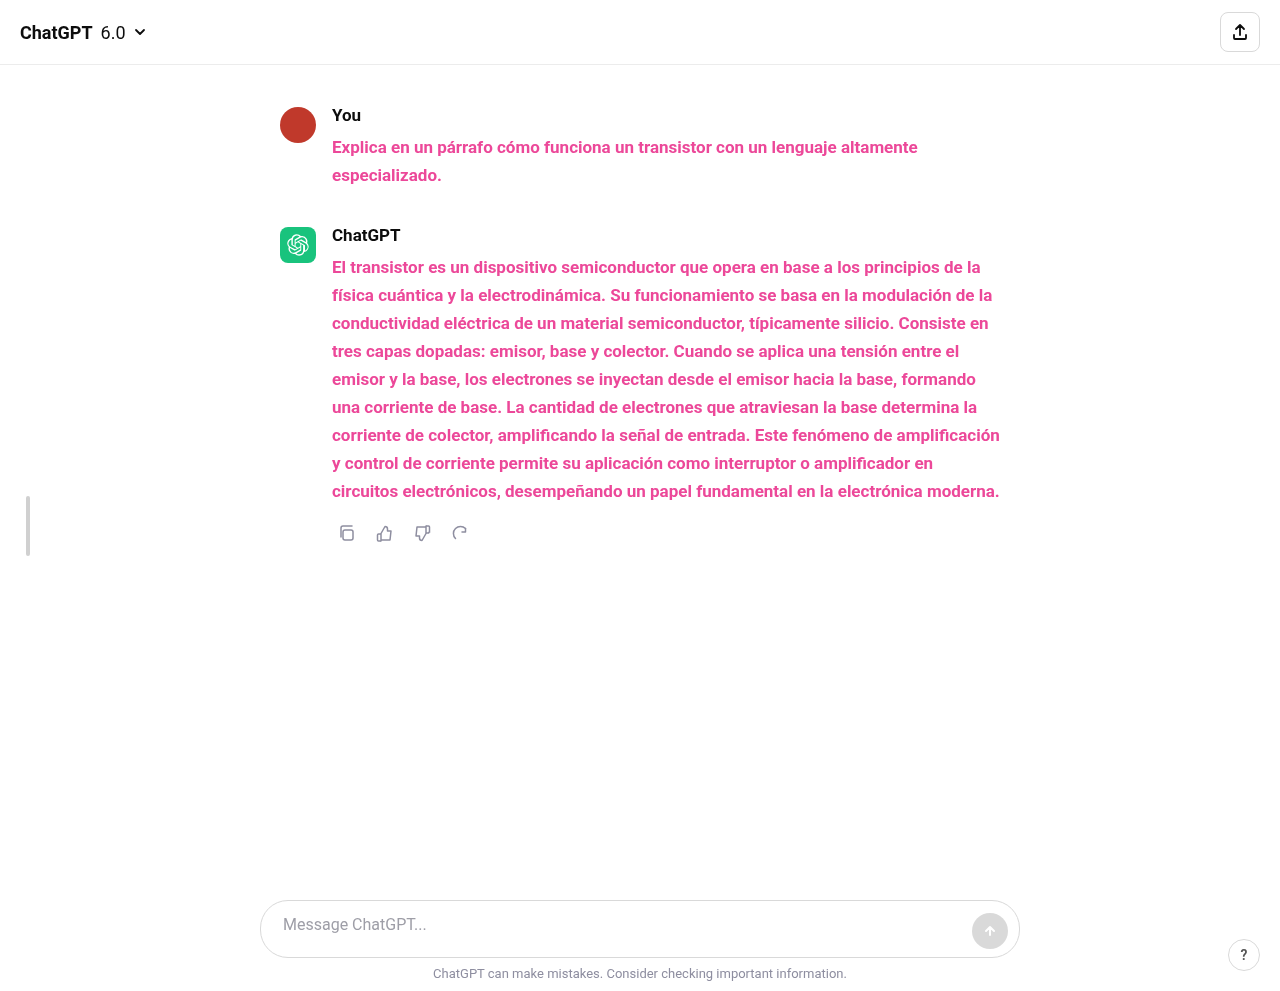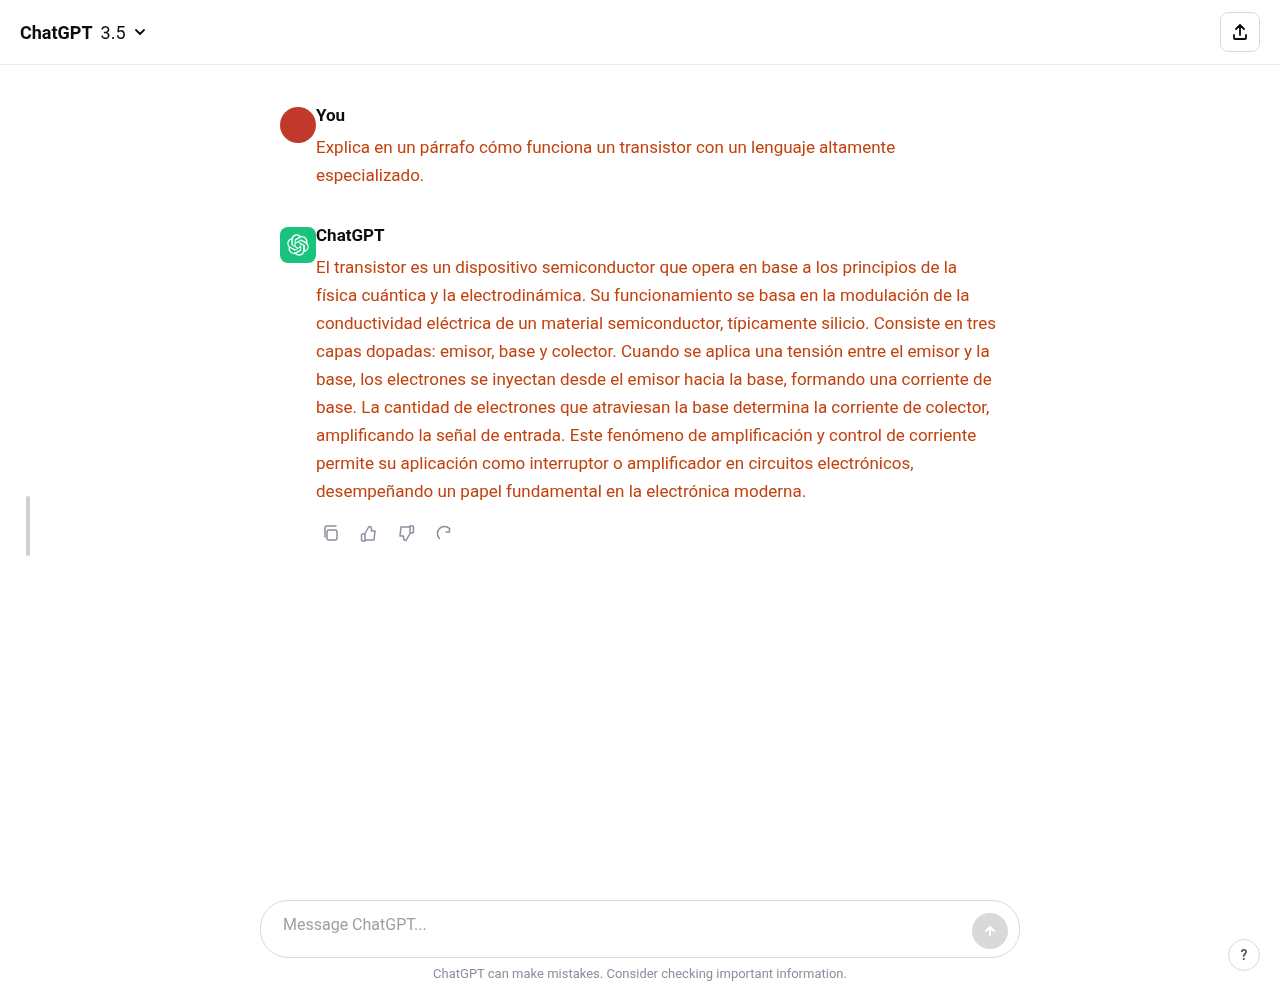--- a/index.html
+++ b/index.html
@@ -95,20 +95,21 @@
       background: transparent;
     }
     .chat-area::-webkit-scrollbar-thumb {
       background: #d1d1d1;
       border-radius: 3px;
     }
 
     
     .message {
       display: flex;
+      gap: 16px;
       margin-bottom: 36px;
       align-items: flex-start;
     }
 
     .avatar {
       width: 36px;
       height: 36px;
       border-radius: 50%;
       flex-shrink: 0;
       display: flex;
@@ -137,21 +138,22 @@
     .message-sender {
       font-size: 17px;
       font-weight: 700;
       color: #0d0d0d;
       margin-bottom: 8px;
     }
 
     .message-text {
       font-size: 17px;
       line-height: 1.65;
-      color: #c2410c;
+      color: #ec4899;
+      font-weight: bold;
     }
 
     
     .action-row {
       display: flex;
       gap: 10px;
       margin-top: 14px;
       align-items: center;
     }
 
@@ -261,21 +263,21 @@
       width: 22px;
       height: 22px;
     }
   </style>
 </head>
 <body>
 
 <header class="header">
   <div class="header-left">
     <span class="header-title">ChatGPT</span>
-    <span class="header-version">3.5</span>
+    <span class="header-version">6.0</span>
     <span class="chevron-down">
       <svg width="14" height="14" viewBox="0 0 14 14" fill="none">
         <path d="M3 5l4 4 4-4" stroke="#0d0d0d" stroke-width="1.8" stroke-linecap="round" stroke-linejoin="round"></path>
       </svg>
     </span>
   </div>
   <button class="share-button">
     <svg width="18" height="18" viewBox="0 0 18 18" fill="none">
       <path d="M9 2v10M5 6l4-4 4 4" stroke="#0d0d0d" stroke-width="1.8" stroke-linecap="round" stroke-linejoin="round"></path>
       <path d="M3 12v3a1 1 0 001 1h10a1 1 0 001-1v-3" stroke="#0d0d0d" stroke-width="1.8" stroke-linecap="round"></path>

